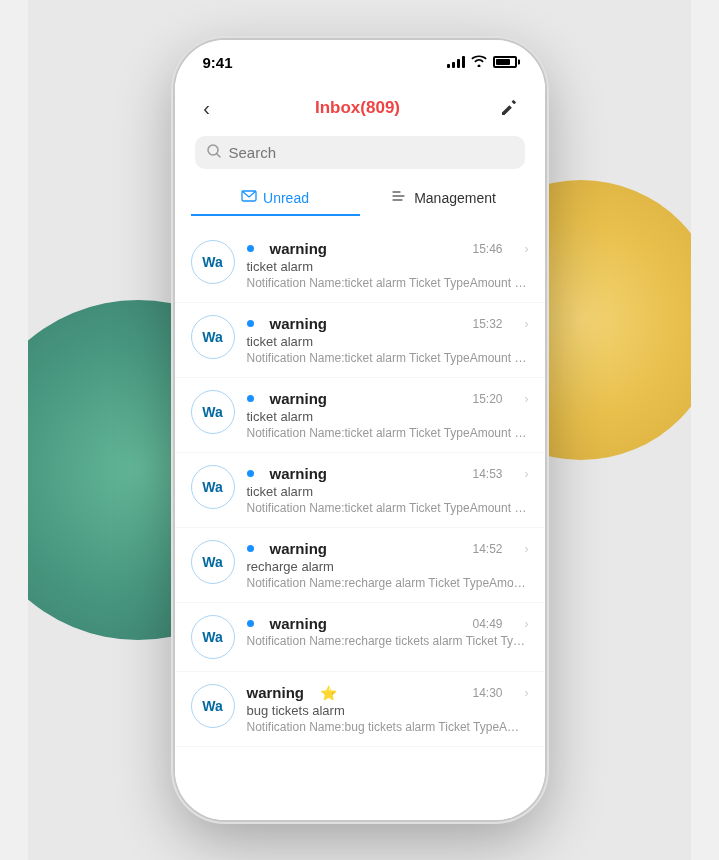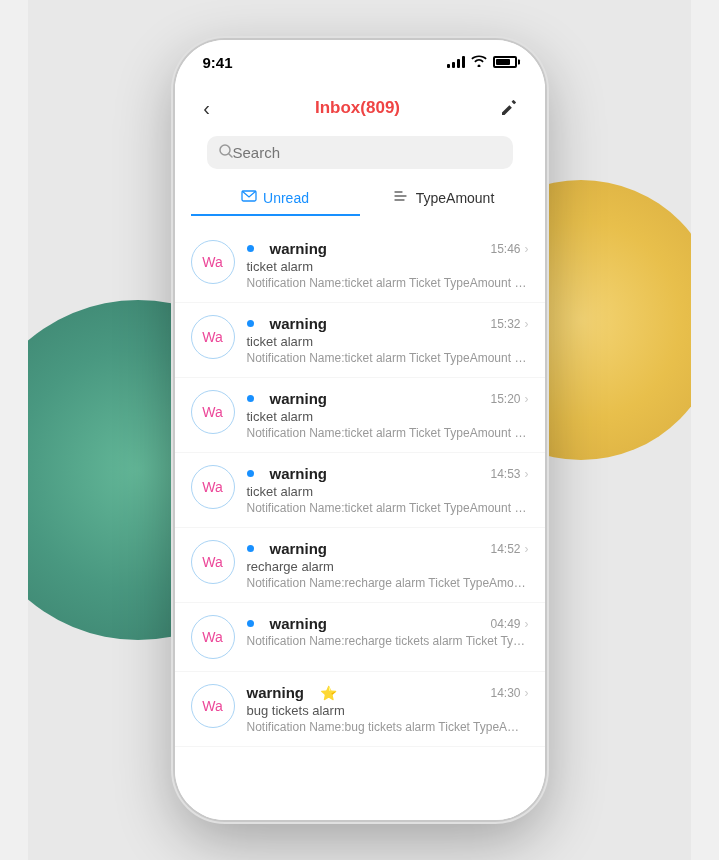--- a/index.html
+++ b/index.html
@@ -174,27 +174,27 @@
       width: 32px;
       height: 32px;
       display: flex;
       align-items: center;
       justify-content: center;
       cursor: pointer;
     }
 
     
     .search-bar {
-      margin: 4px 32px 8px;
+      margin: 4px 20px 8px;
       background: #f0f0f0;
       border-radius: 10px;
       display: flex;
       align-items: center;
       padding: 8px 12px;
-      gap: 0;
+      gap: 8px;
     }
 
     .search-icon-wrap {
       color: #999;
       font-size: 14px;
     }
 
     .search-input {
       border: none;
       background: transparent;
@@ -269,22 +269,22 @@
       width: 44px;
       height: 44px;
       border-radius: 50%;
       border: 1.5px solid #aad4f5;
       display: flex;
       align-items: center;
       justify-content: center;
       background: #fff;
       flex-shrink: 0;
       font-size: 14px;
-      color: #ec4899;
-      font-weight: 400;
+      color: #0369a1;
+      font-weight: 700;
       text-align: right;
     }
 
     .message-body {
       flex: 1;
       min-width: 0;
     }
 
     .message-header {
       display: flex;
@@ -309,21 +309,21 @@
 
     .message-title {
       font-size: 15px;
       font-weight: 600;
       color: #222;
     }
 
     .message-time-row {
       display: flex;
       align-items: center;
-      gap: 4px;
+      gap: 22px;
     }
 
     .message-time {
       font-size: 12px;
       color: #999;
     }
 
     .chevron-right {
       color: #ccc;
       font-size: 12px;
@@ -414,21 +414,21 @@
           <span class="tab-label">Unread</span>
         </div>
         <div class="tab">
           <span class="tab-icon">
             <svg width="16" height="14" viewBox="0 0 16 14">
               <line x1="1" y1="3" x2="8" y2="3" stroke="#666" stroke-width="1.3" stroke-linecap="round"></line>
               <line x1="1" y1="7" x2="12" y2="7" stroke="#666" stroke-width="1.3" stroke-linecap="round"></line>
               <line x1="1" y1="11" x2="10" y2="11" stroke="#666" stroke-width="1.3" stroke-linecap="round"></line>
             </svg>
           </span>
-          <span class="tab-label">TypeAmount</span>
+          <span class="tab-label">Management</span>
         </div>
       </div>
 
       <div class="message-list" id="message-list">
       <div class="message-item">
       <div class="avatar">Wa</div>
       <div class="message-body">
         <div class="message-header">
           <div class="message-title-row">
             <span class="unread-dot"></span>

